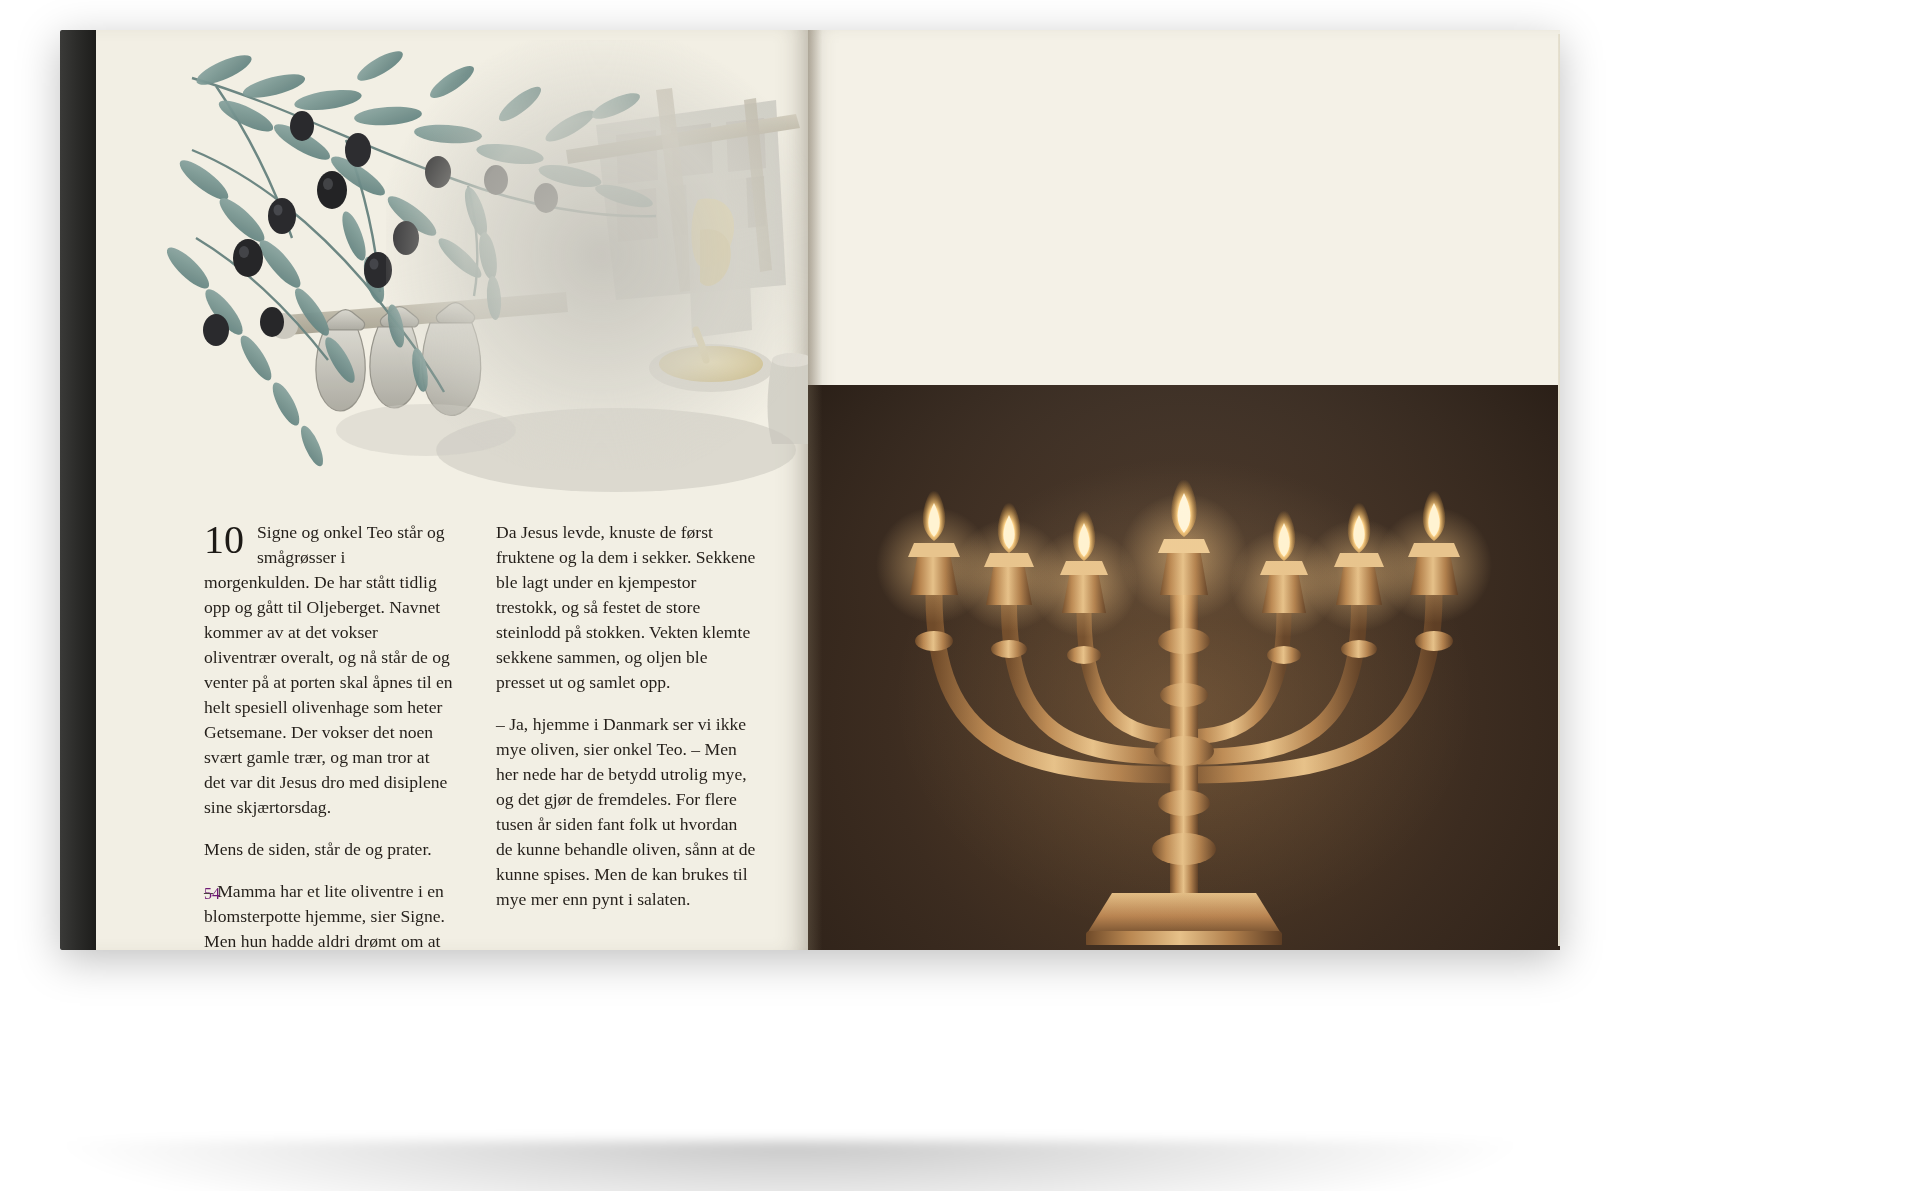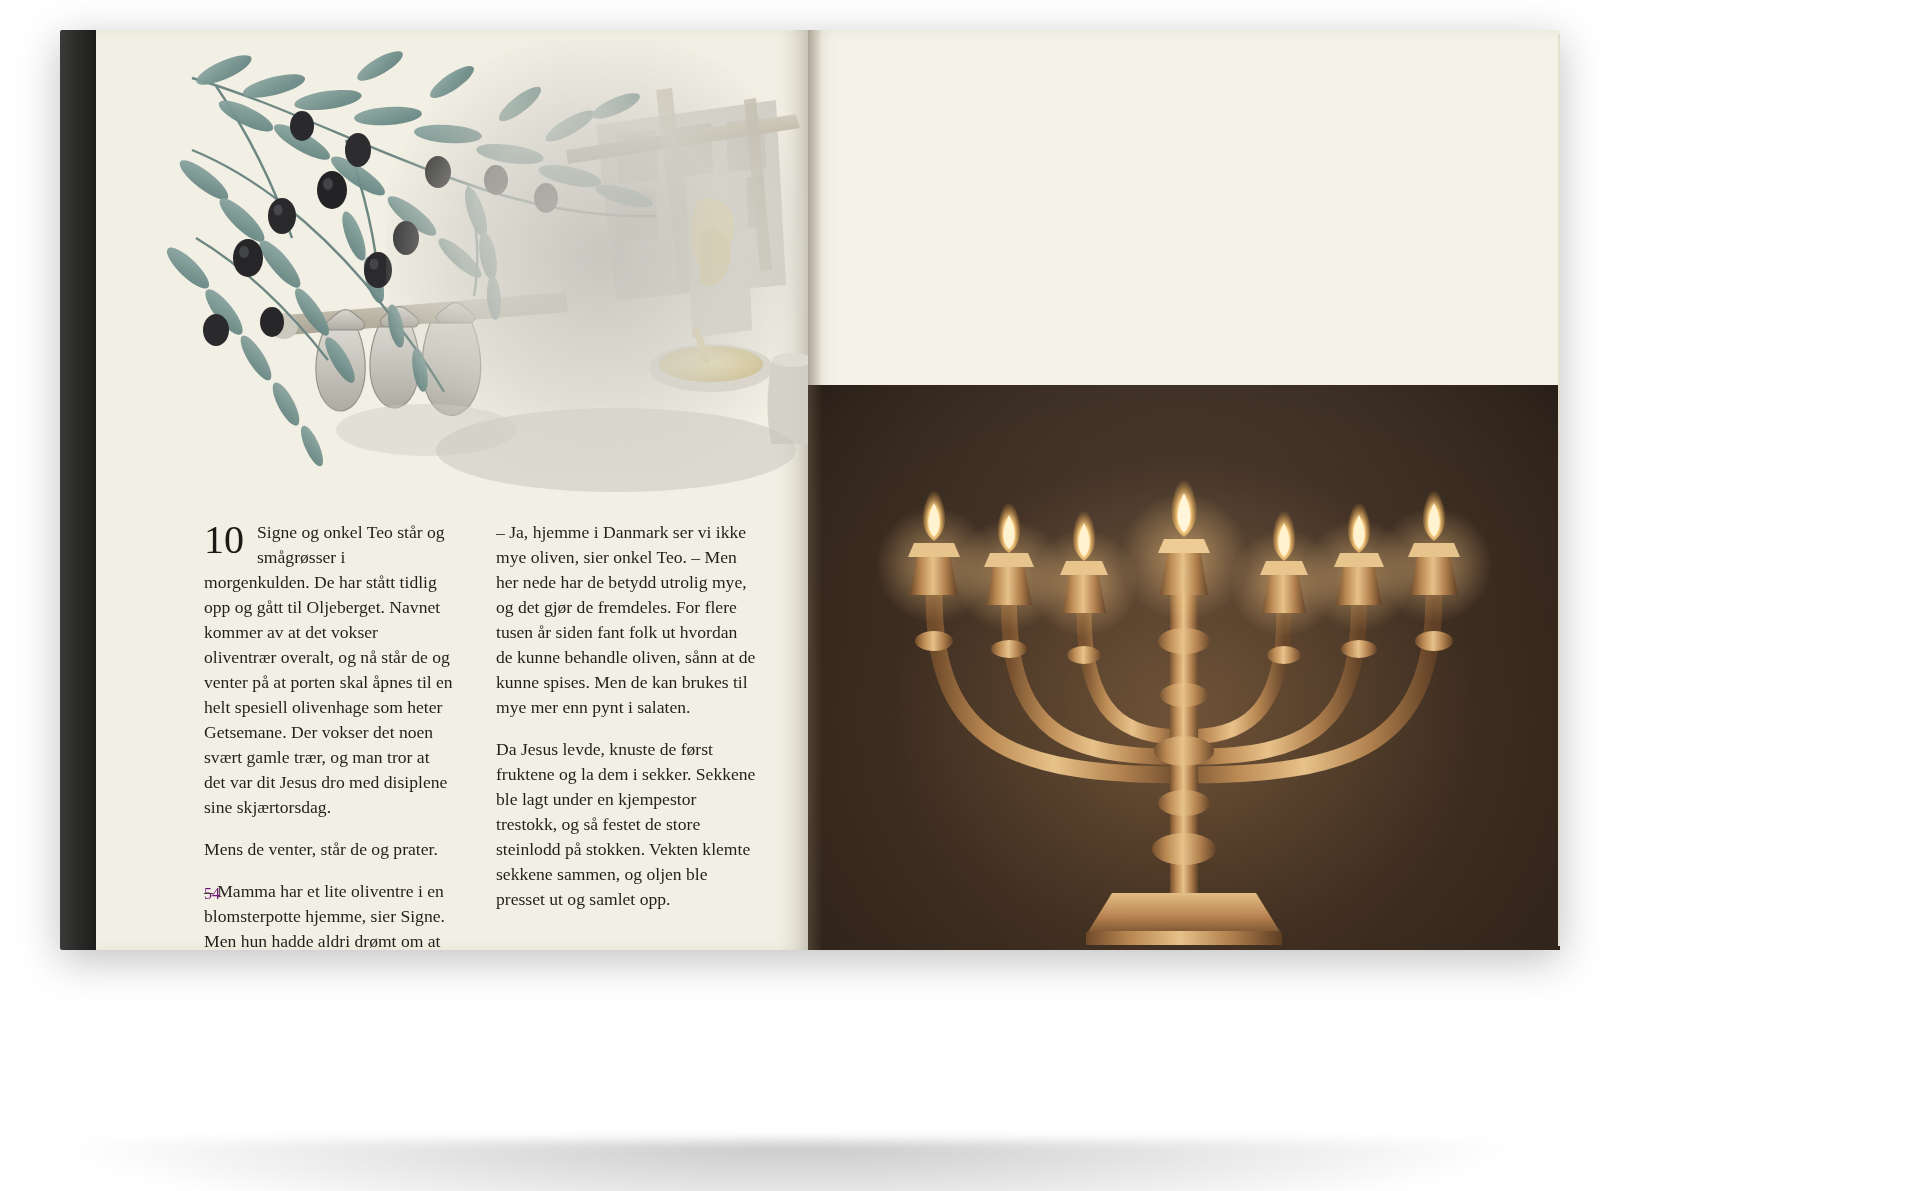--- a/index.html
+++ b/index.html
@@ -309,27 +309,27 @@
           <ellipse cx="400" cy="150" rx="12" ry="15" fill="#2c2c2f"></ellipse>
           <ellipse cx="450" cy="168" rx="12" ry="15" fill="#28282b"></ellipse>
           <ellipse cx="120" cy="300" rx="13" ry="16" fill="#2a2a2d"></ellipse>
           <ellipse cx="176" cy="292" rx="12" ry="15" fill="#272729"></ellipse>
         </g>
       </svg>
     </div>
 
     <div class="col left-col-a">
       <p><span class="chapter-num">10</span><span>Signe og onkel Teo står og smågrøsser i morgenkulden. De har stått tidlig opp og gått til Oljeberget. Navnet kommer av at det vokser oliventrær overalt, og nå står de og venter på at porten skal åpnes til en helt spesiell olivenhage som heter Getsemane. Der vokser det noen svært gamle trær, og man tror at det var dit Jesus dro med disiplene sine skjærtorsdag.</span></p>
-      <p>Mens de venter, står de og prater.</p>
+      <p>Mens de siden, står de og prater.</p>
       <p>– Mamma har et lite oliventre i en blomsterpotte hjemme, sier Signe. Men hun hadde aldri drømt om at de kunne bli så store som dem hun ser her.</p>
     </div>
 
     <div class="col left-col-b">
+      <p>Da Jesus levde, knuste de først fruktene og la dem i sekker. Sekkene ble lagt under en kjempestor trestokk, og så festet de store steinlodd på stokken. Vekten klemte sekkene sammen, og oljen ble presset ut og samlet opp.</p>
       <p>– Ja, hjemme i Danmark ser vi ikke mye oliven, sier onkel Teo. – Men her nede har de betydd utrolig mye, og det gjør de fremdeles. For flere tusen år siden fant folk ut hvordan de kunne behandle oliven, sånn at de kunne spises. Men de kan brukes til mye mer enn pynt i salaten.</p>
-      <p>Da Jesus levde, knuste de først fruktene og la dem i sekker. Sekkene ble lagt under en kjempestor trestokk, og så festet de store steinlodd på stokken. Vekten klemte sekkene sammen, og oljen ble presset ut og samlet opp.</p>
     </div>
 
     <div class="folio">54</div>
   </div>
 
   <div class="page page-right">
 
     <div class="illus-right">
       <svg class="menorah" width="640" height="500" viewBox="0 0 640 500">
         <defs>

